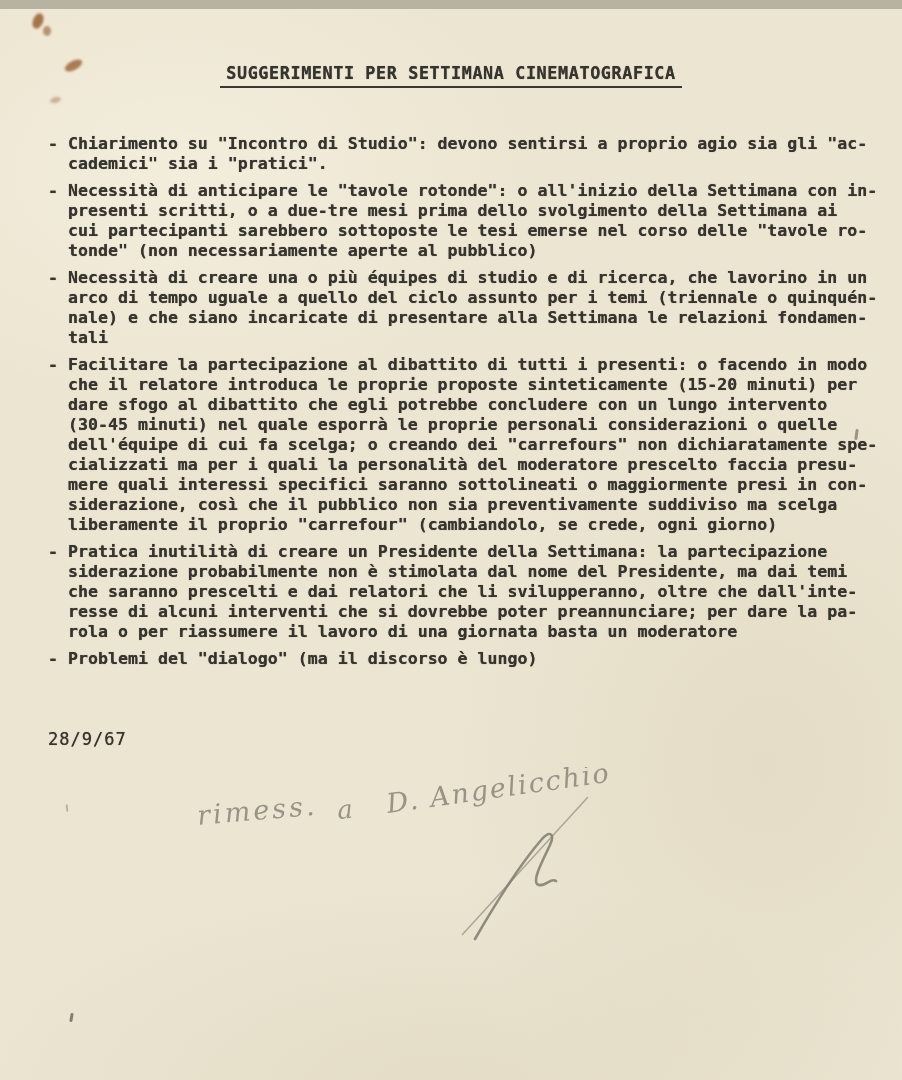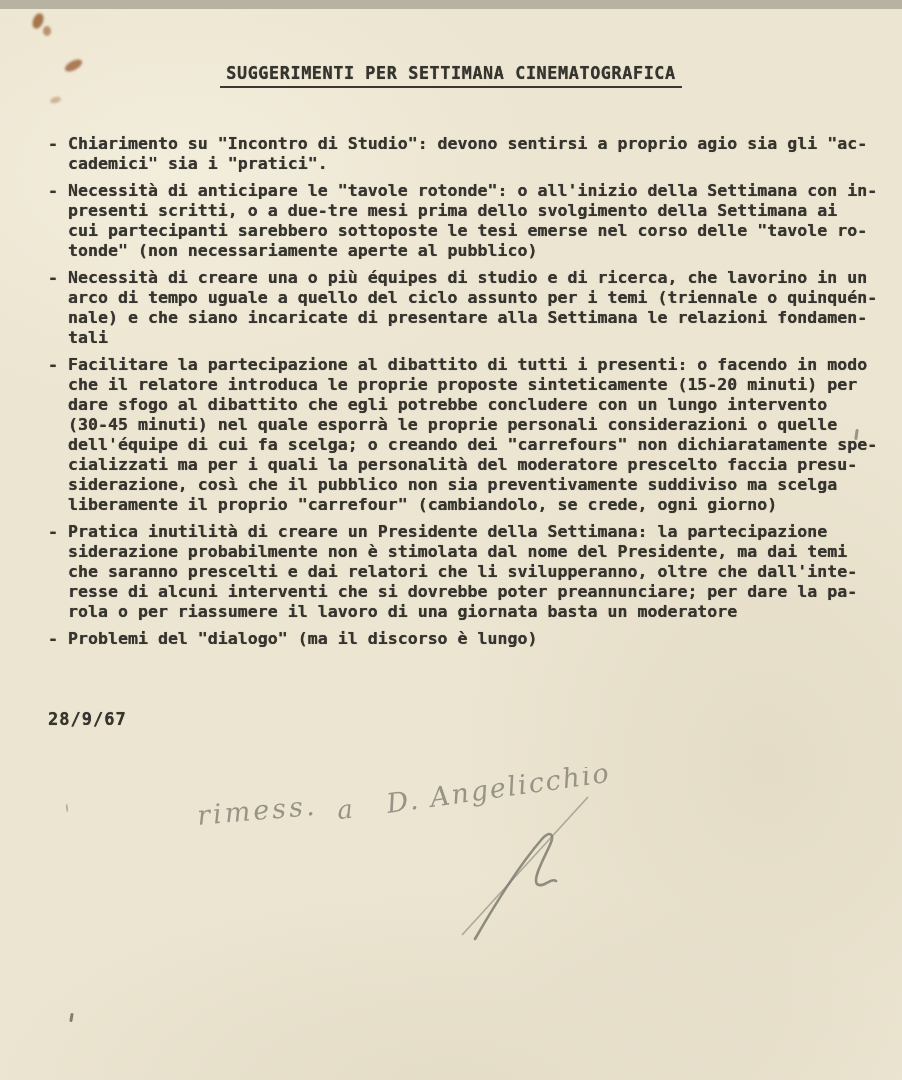--- a/index.html
+++ b/index.html
@@ -30,21 +30,21 @@
   .body-block{ padding:46px 0 0 48px; }
   .bullet-item{ margin-bottom:7px; }
   .text-line{
     font-size:16.6px; line-height:20px; font-weight:700;
     white-space:pre;
     color:#36342e;
     text-shadow:0 0 0.7px rgba(46,44,38,0.8);
   }
   .date-line{
     margin-top:60px;
-    font-size:17px; font-weight:700;
+    font-size:17px; font-weight:400;
     letter-spacing:1px;
     white-space:pre;
     text-shadow:0 0 0.7px rgba(46,44,38,0.8);
   }
   .handwriting-svg{ position:absolute; left:170px; top:758px; }
   .hw-text{
     font-family:"DejaVu Serif","Liberation Serif",serif;
     font-style:italic;
     fill:#8e8c80;
     opacity:0.9;
@@ -98,20 +98,21 @@
       <div class="text-line">  tali</div>
     </div>
 
     <div class="bullet-item">
       <div class="text-line">- Facilitare la partecipazione al dibattito di tutti i presenti: o facendo in modo</div>
       <div class="text-line">  che il relatore introduca le proprie proposte sinteticamente (15-20 minuti) per</div>
       <div class="text-line">  dare sfogo al dibattito che egli potrebbe concludere con un lungo intervento</div>
       <div class="text-line">  (30-45 minuti) nel quale esporrà le proprie personali considerazioni o quelle</div>
       <div class="text-line">  dell'équipe di cui fa scelga; o creando dei "carrefours" non dichiaratamente spe-</div>
       <div class="text-line">  cializzati ma per i quali la personalità del moderatore prescelto faccia presu-</div>
+      <div class="text-line">  mere quali interessi specifici saranno sottolineati o maggiormente presi in con-</div>
       <div class="text-line">  siderazione, così che il pubblico non sia preventivamente suddiviso ma scelga</div>
       <div class="text-line">  liberamente il proprio "carrefour" (cambiandolo, se crede, ogni giorno)</div>
     </div>
 
     <div class="bullet-item">
       <div class="text-line">- Pratica inutilità di creare un Presidente della Settimana: la partecipazione</div>
       <div class="text-line">  siderazione probabilmente non è stimolata dal nome del Presidente, ma dai temi</div>
       <div class="text-line">  che saranno prescelti e dai relatori che li svilupperanno, oltre che dall'inte-</div>
       <div class="text-line">  resse di alcuni interventi che si dovrebbe poter preannunciare; per dare la pa-</div>
       <div class="text-line">  rola o per riassumere il lavoro di una giornata basta un moderatore</div>

